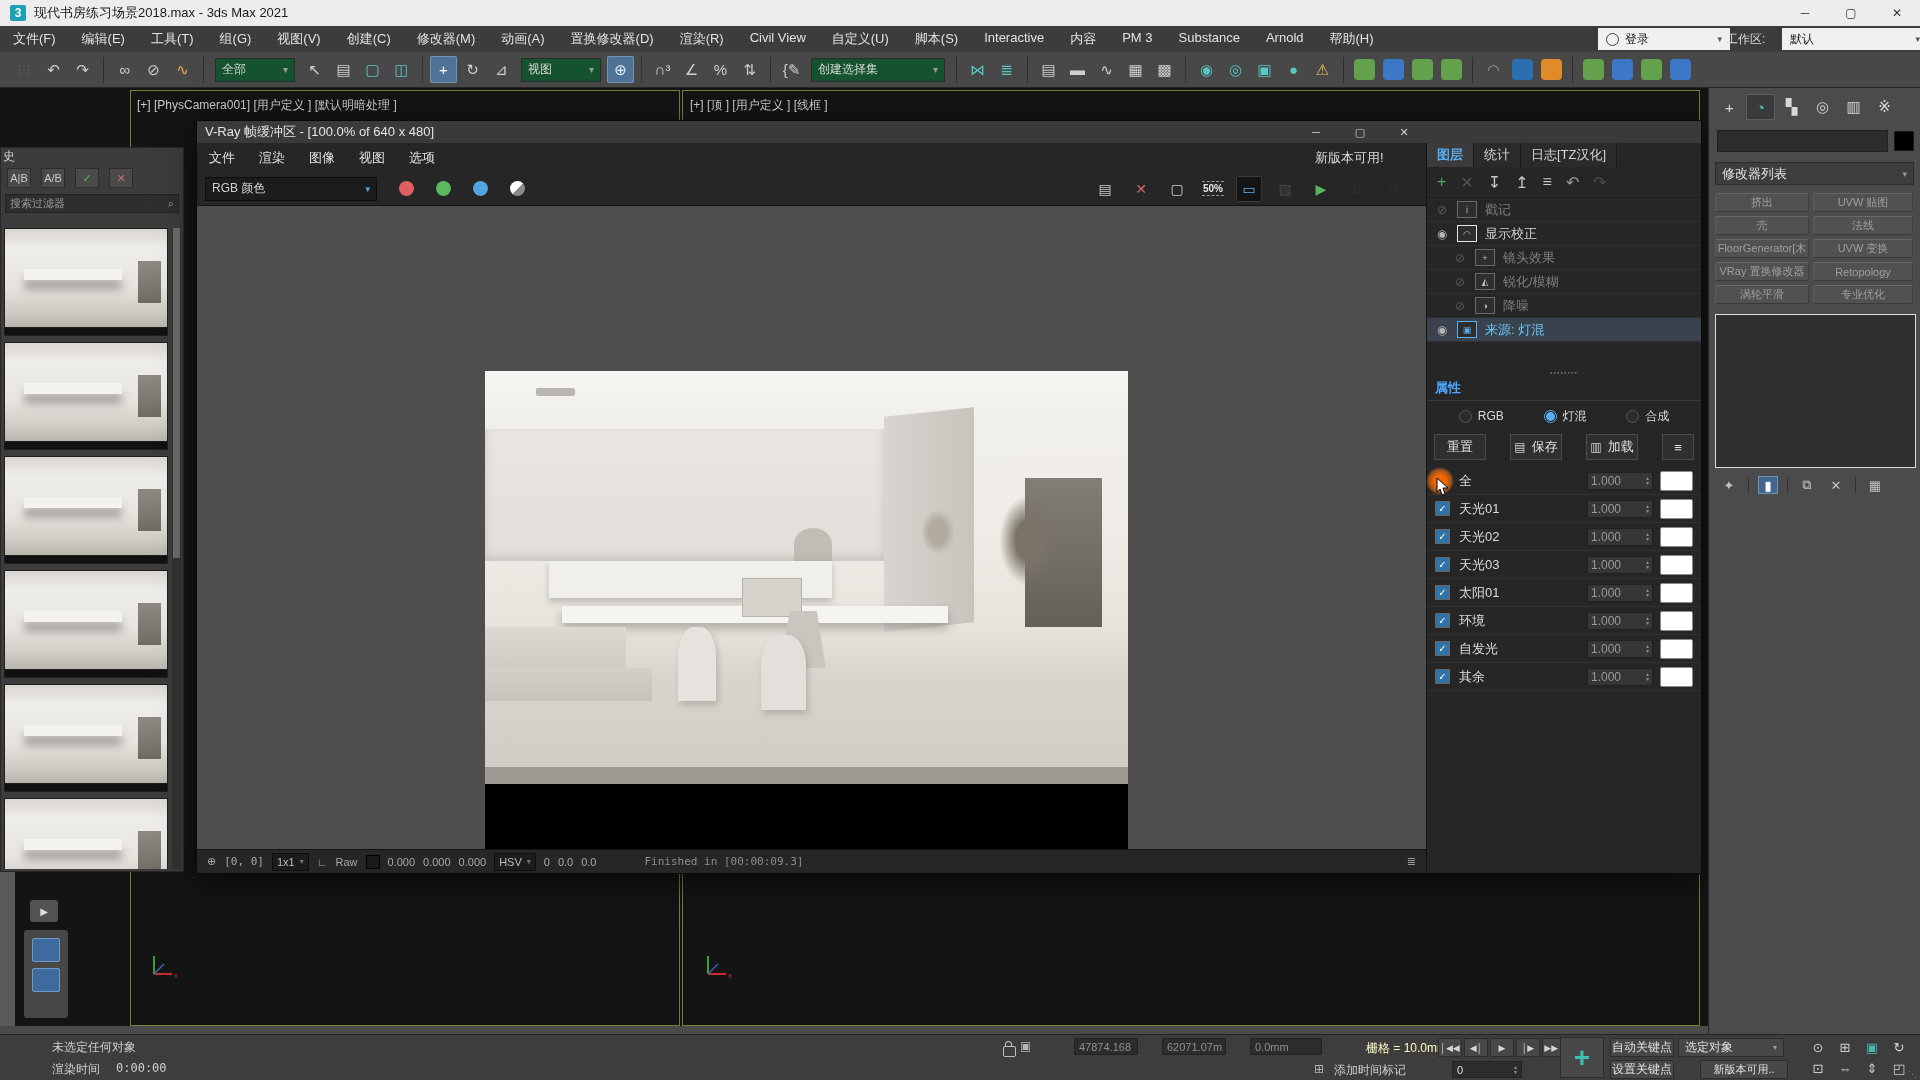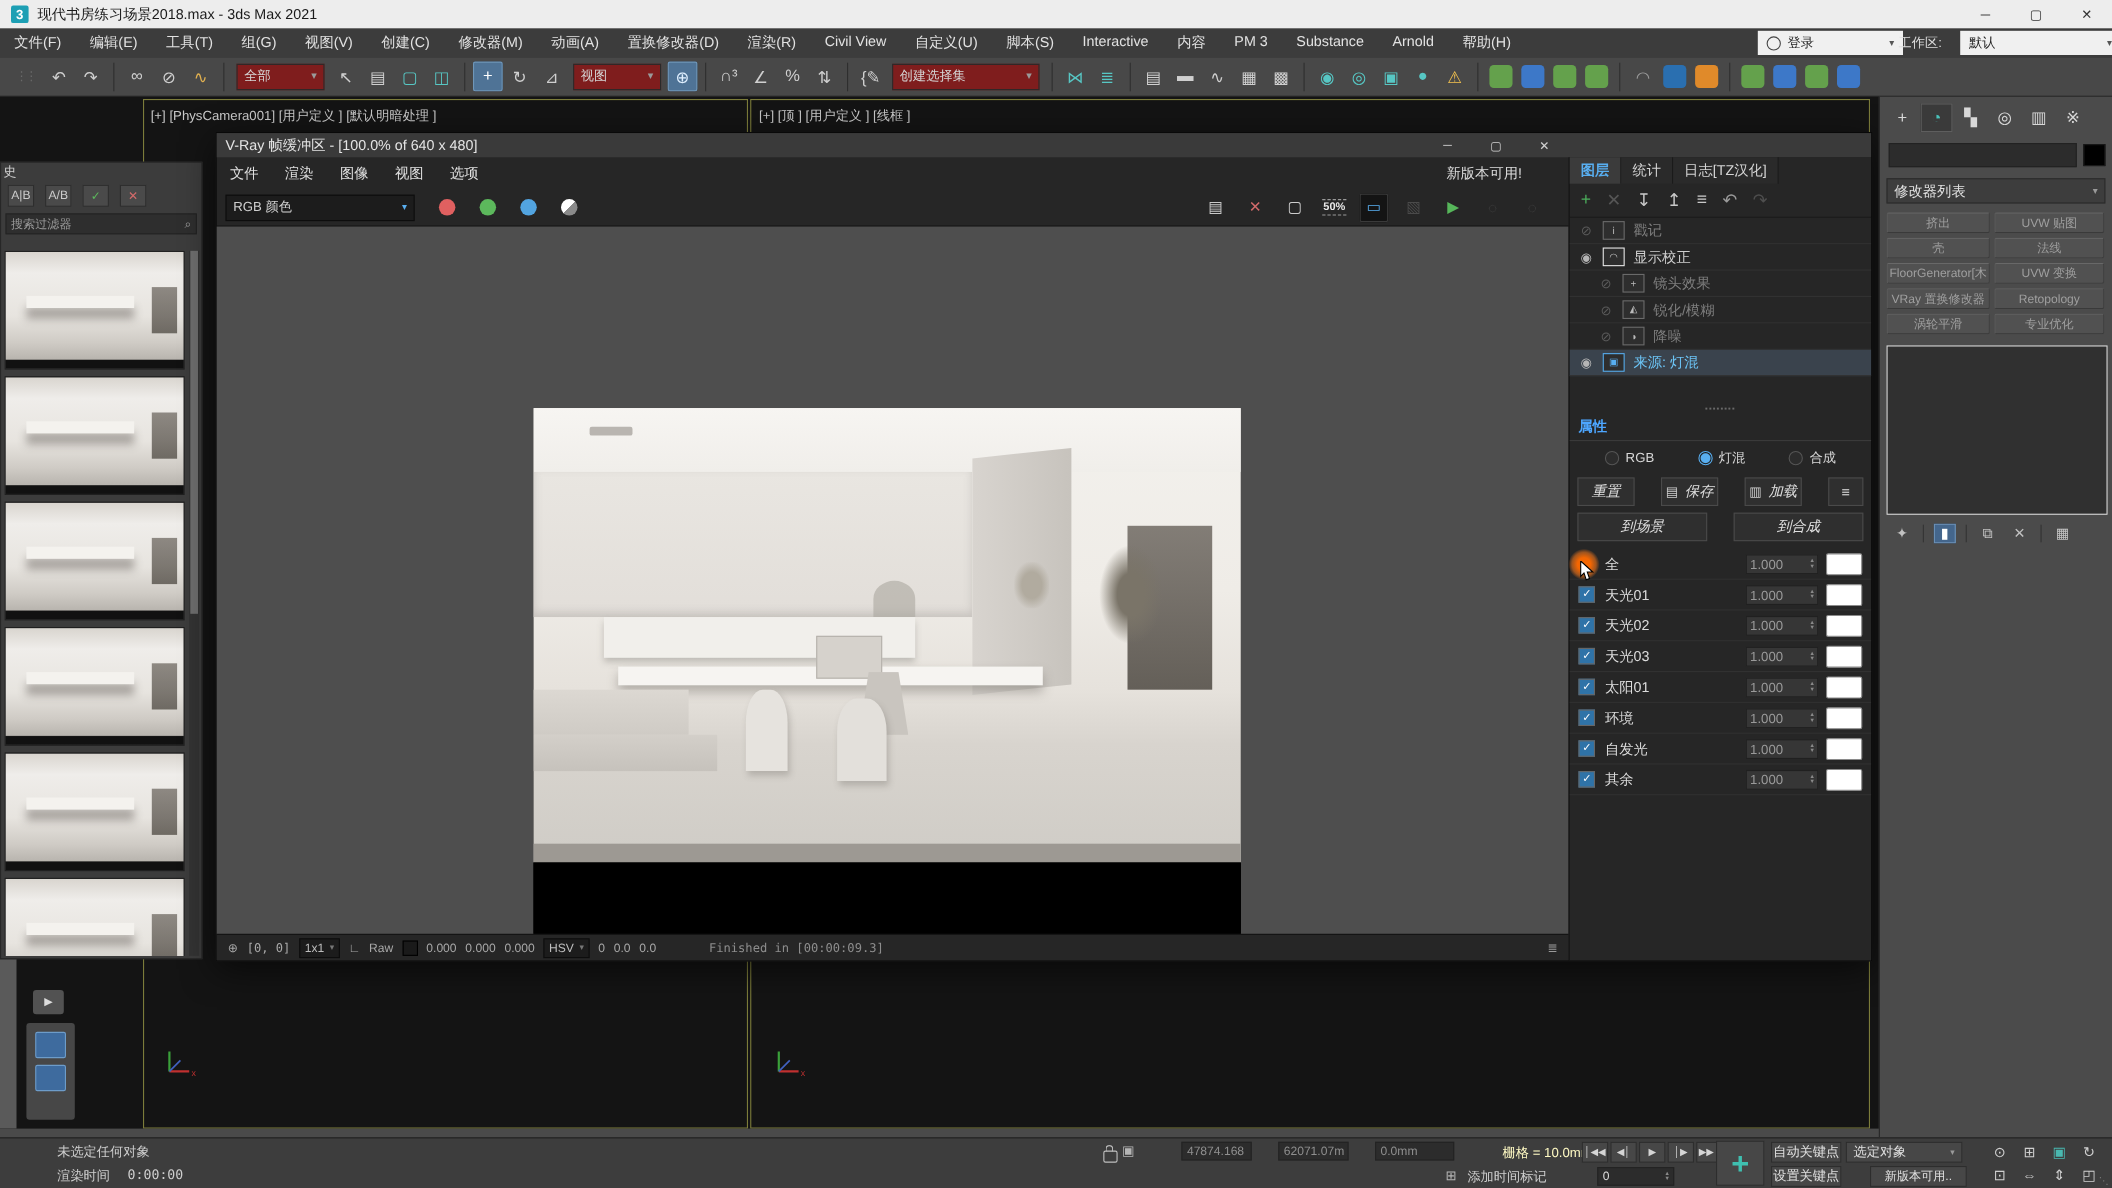--- a/index.html
+++ b/index.html
@@ -28,21 +28,21 @@
 
   
   .main-toolbar{left:0;top:52px;width:1920px;height:36px;background:#484848;border-bottom:1px solid #262626;
                 display:flex;align-items:center;padding-left:14px;box-sizing:border-box;gap:2px;}
   .main-toolbar::before{content:"⋮⋮";color:#6a6a6a;margin-right:6px;font-size:11px;letter-spacing:-2px;}
   .tb-icon{width:27px;height:27px;display:flex;align-items:center;justify-content:center;color:#cfcfcf;
            font-size:15px;border-radius:2px;flex:none;}
   .tb-icon.selected{background:#4f7396;box-shadow:inset 0 0 0 1px #6f96b8;color:#fff;}
   .tb-icon.badge{width:21px;height:21px;margin:0 3px;border-radius:4px;color:#fff;font-size:11px;font-weight:bold;}
   .tb-sep{width:1px;height:26px;background:#2e2e2e;margin:0 5px;flex:none;}
-  .tb-dd{height:22px;background:#7f1d1d;border:1px solid #2a2a2a;display:flex;align-items:center;
+  .tb-dd{height:22px;background:#14532d;border:1px solid #2a2a2a;display:flex;align-items:center;
          justify-content:space-between;padding:0 6px;margin:0 4px;color:#d5d5d5;font-size:12px;flex:none;}
   .tb-dd-arrow{color:#9a9a9a;font-size:10px;margin-left:8px;}
 
   
   .viewport-bg{left:0;top:88px;width:1708px;height:946px;background:#141414;}
   .vp-frame{position:absolute;border:1px solid #7c7c3a;}
   .vp-label{position:absolute;color:#c9c9c9;font-size:12px;white-space:nowrap;}
   .axis-gizmo{position:absolute;width:34px;height:34px;}
   .left-strip{position:absolute;left:0;top:784px;width:15px;height:154px;background:#5a5a5a;}
   .mini-dock-btn{position:absolute;left:30px;top:812px;width:28px;height:22px;background:#525252;border-radius:3px;
@@ -122,21 +122,21 @@
   .layer-ic.white{border-color:#e6e6e6;}
   .layer-ic.blue{border-color:#58aef0;color:#58aef0;}
   .splitter{height:8px;display:flex;align-items:center;justify-content:center;color:#6a6a6a;font-size:7px;
             letter-spacing:1px;flex:none;margin-top:26px;}
   .props-head{height:24px;display:flex;align-items:center;padding-left:8px;color:#4da6ff;font-weight:bold;
               border-bottom:1px solid #3a3a3a;flex:none;}
   .mode-row{height:30px;display:flex;align-items:center;justify-content:space-around;flex:none;padding:0 12px;}
   .radio{display:flex;align-items:center;gap:6px;font-size:12px;color:#d8d8d8;}
   .radio .dot{width:13px;height:13px;border-radius:50%;background:#2c2c2c;border:1px solid #555;box-sizing:border-box;}
   .radio.selected .dot{border-color:#58aef0;background:radial-gradient(circle,#58aef0 0 4px,#1c1c1c 5px);}
-  .btn-row{display:flex;gap:24px;padding:3px 7px;flex:none;font-style:italic;}
+  .btn-row{display:flex;gap:24px;padding:3px 7px;flex:none;}
   .dk-btn{flex:1;height:24px;background:#2f2f2f;border:1px solid #4a4a4a;color:#e0e0e0;font-size:13px;
           display:flex;align-items:center;justify-content:center;gap:6px;}
   .dk-btn .bic{font-size:12px;color:#cfcfcf;}
   .dk-btn.sq{flex:0 0 30px;}
   .light-row{height:27px;display:flex;align-items:center;border-bottom:1px solid #313131;flex:none;padding:0 8px;position:relative;}
   .light-row .chk{width:13px;height:13px;background:#2f73a8;border:1px solid #666;color:#fff;font-size:10px;
                   display:flex;align-items:center;justify-content:center;flex:none;}
   .light-row .lbl{margin-left:9px;color:#dcdcdc;font-size:13px;flex:1;}
   .light-row .val{width:66px;height:18px;background:#363636;border:1px solid #202020;color:#9a9a9a;font-size:12px;
                   display:flex;align-items:center;justify-content:space-between;padding:0 3px;box-sizing:border-box;}
@@ -515,28 +515,20 @@
           <span>保存</span>
         </div>
       <div class="dk-btn">
           <span class="bic">▥</span>
           <span>加载</span>
         </div>
       <div class="dk-btn sq">
           <span>≡</span>
         </div>
     </div>
-    <div class="btn-row">
-      <div class="dk-btn">
-          <span>到场景</span>
-        </div>
-      <div class="dk-btn">
-          <span>到合成</span>
-        </div>
-    </div>
     <div id="light-list" style="margin-top:4px;">
         <div class="light-row">
           <span class="cursor-glow"></span>
           <svg class="cursor-arrow" width="14" height="18">
             <polygon points="1,0 1,14 4,11 6,17 9,16 7,10 12,10" fill="#fff" stroke="#000" stroke-width="1"></polygon>
           </svg>
           <span class="chk" style="visibility: hidden;">✓</span>
           <span class="lbl">全</span>
           <span class="val">
             <span>1.000</span>

